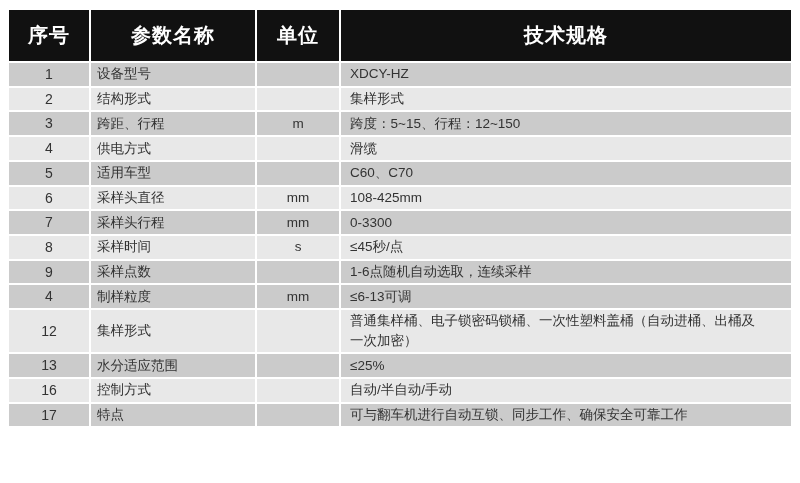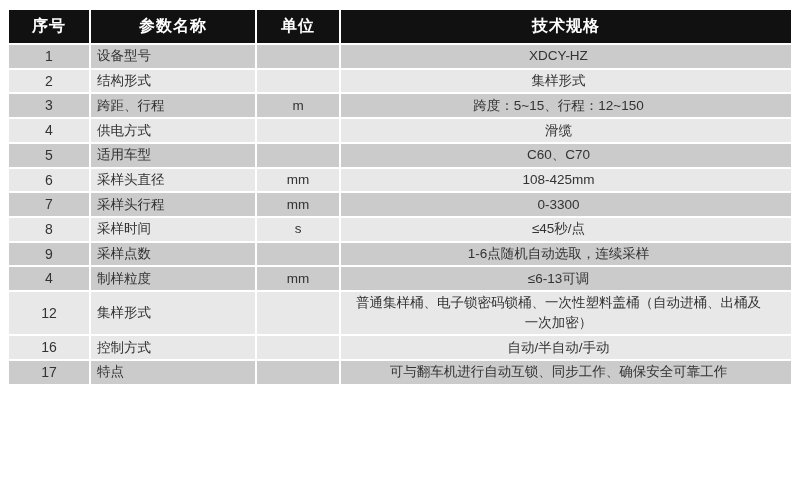--- a/index.html
+++ b/index.html
@@ -25,40 +25,40 @@
     background: #ffffff;
   }
   col.col-no   { width: 80px; }
   col.col-name { width: 164px; }
   col.col-unit { width: 82px; }
   col.col-spec { width: auto; }
 
   th {
     background: var(--header-bg, #111111);
     color: var(--header-text, #ffffff);
-    font-size: 16px;
+    font-size: 20px;
     font-weight: 700;
     height: 25px;
     text-align: center;
-    padding: 4px;
+    padding: 12px;
     letter-spacing: 1px;
   }
   td {
     font-size: 13.5px;
     color: var(--body-text, #333333);
     height: 20px;
     vertical-align: middle;
     line-height: 1.48;
     padding: 1px 6px;
     word-break: break-all;
   }
   td.c-no   { text-align: center; padding: 1px 0; font-size: 14px; }
   td.c-name { }
   td.c-unit { text-align: center; padding: 1px 0; }
-  td.c-spec { padding-left: 9px; padding-right: 24px; text-align: center; }
+  td.c-spec { padding-left: 9px; padding-right: 24px; }
 
   tr.odd  td { background: var(--row-odd-bg, #cccccc); }
   tr.even td { background: var(--row-even-bg, #e8e8e8); }
 </style>
 </head>
 <body>
 
 <div class="page">
   <table class="spec-table" style="background: rgb(255, 255, 255);">
     <colgroup>
@@ -147,20 +147,26 @@
     <td class="c-spec">≤6-13可调</td>
   </tr>
 
   <tr class="even">
     <td class="c-no">12</td>
     <td class="c-name">集样形式</td>
     <td class="c-unit"></td>
     <td class="c-spec">普通集样桶、电子锁密码锁桶、一次性塑料盖桶（自动进桶、出桶及一次加密）</td>
   </tr>
 
+  <tr class="odd">
+    <td class="c-no">13</td>
+    <td class="c-name">水分适应范围</td>
+    <td class="c-unit"></td>
+    <td class="c-spec">≤25%</td>
+  </tr>
 
 
 
   <tr class="even">
     <td class="c-no">16</td>
     <td class="c-name">控制方式</td>
     <td class="c-unit"></td>
     <td class="c-spec">自动/半自动/手动</td>
   </tr>
 

